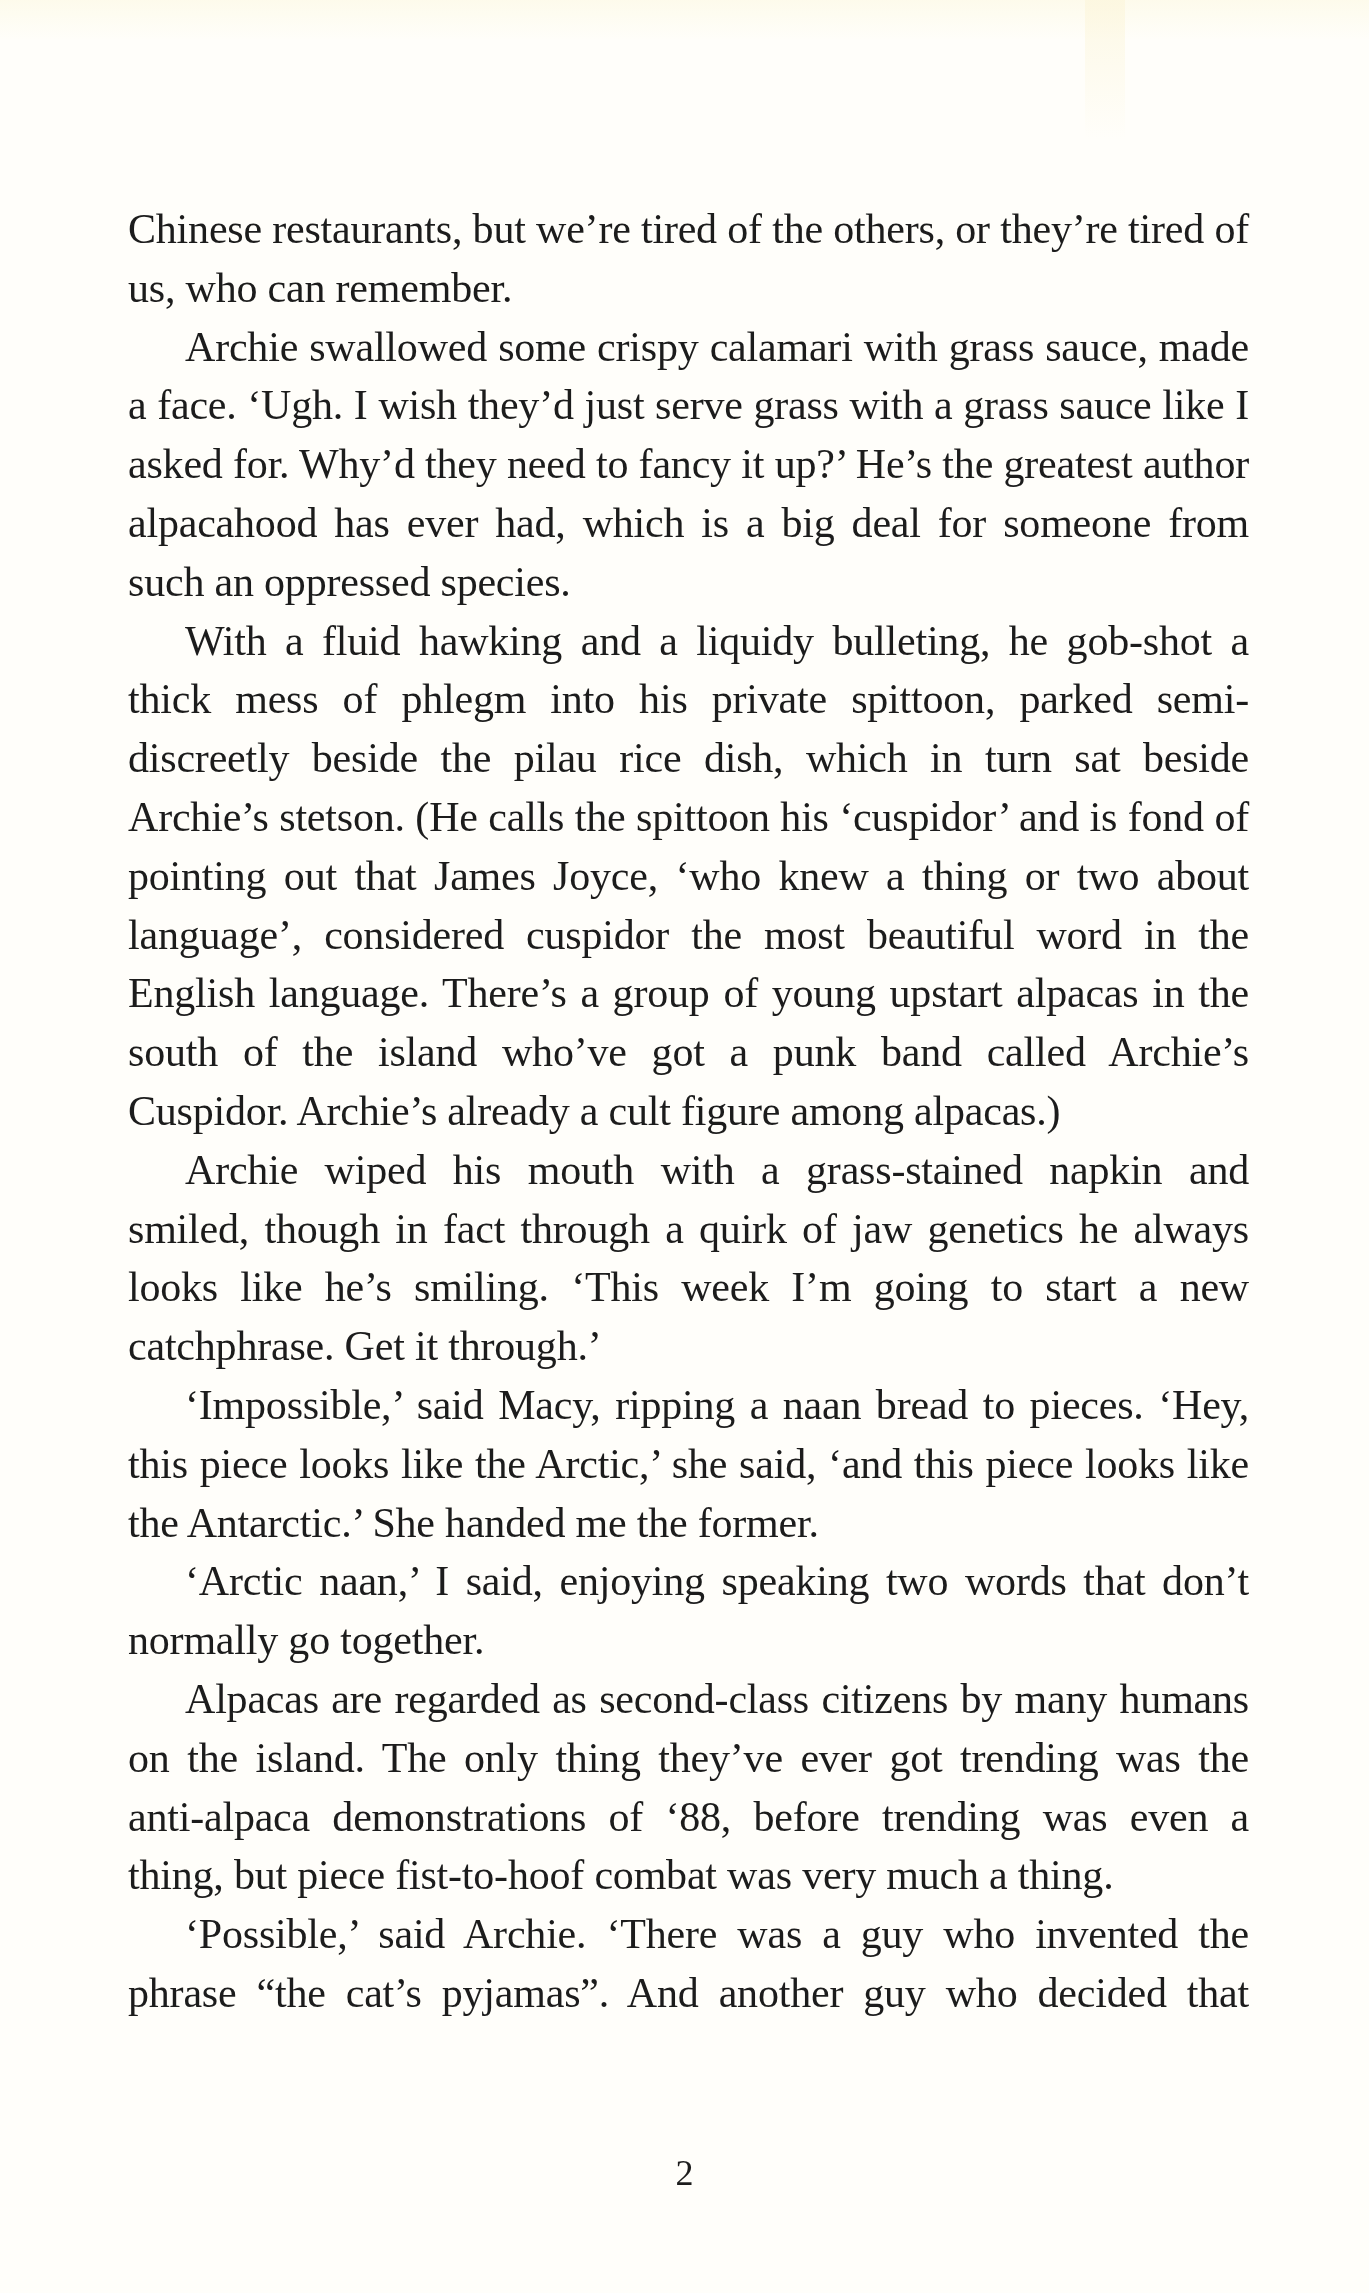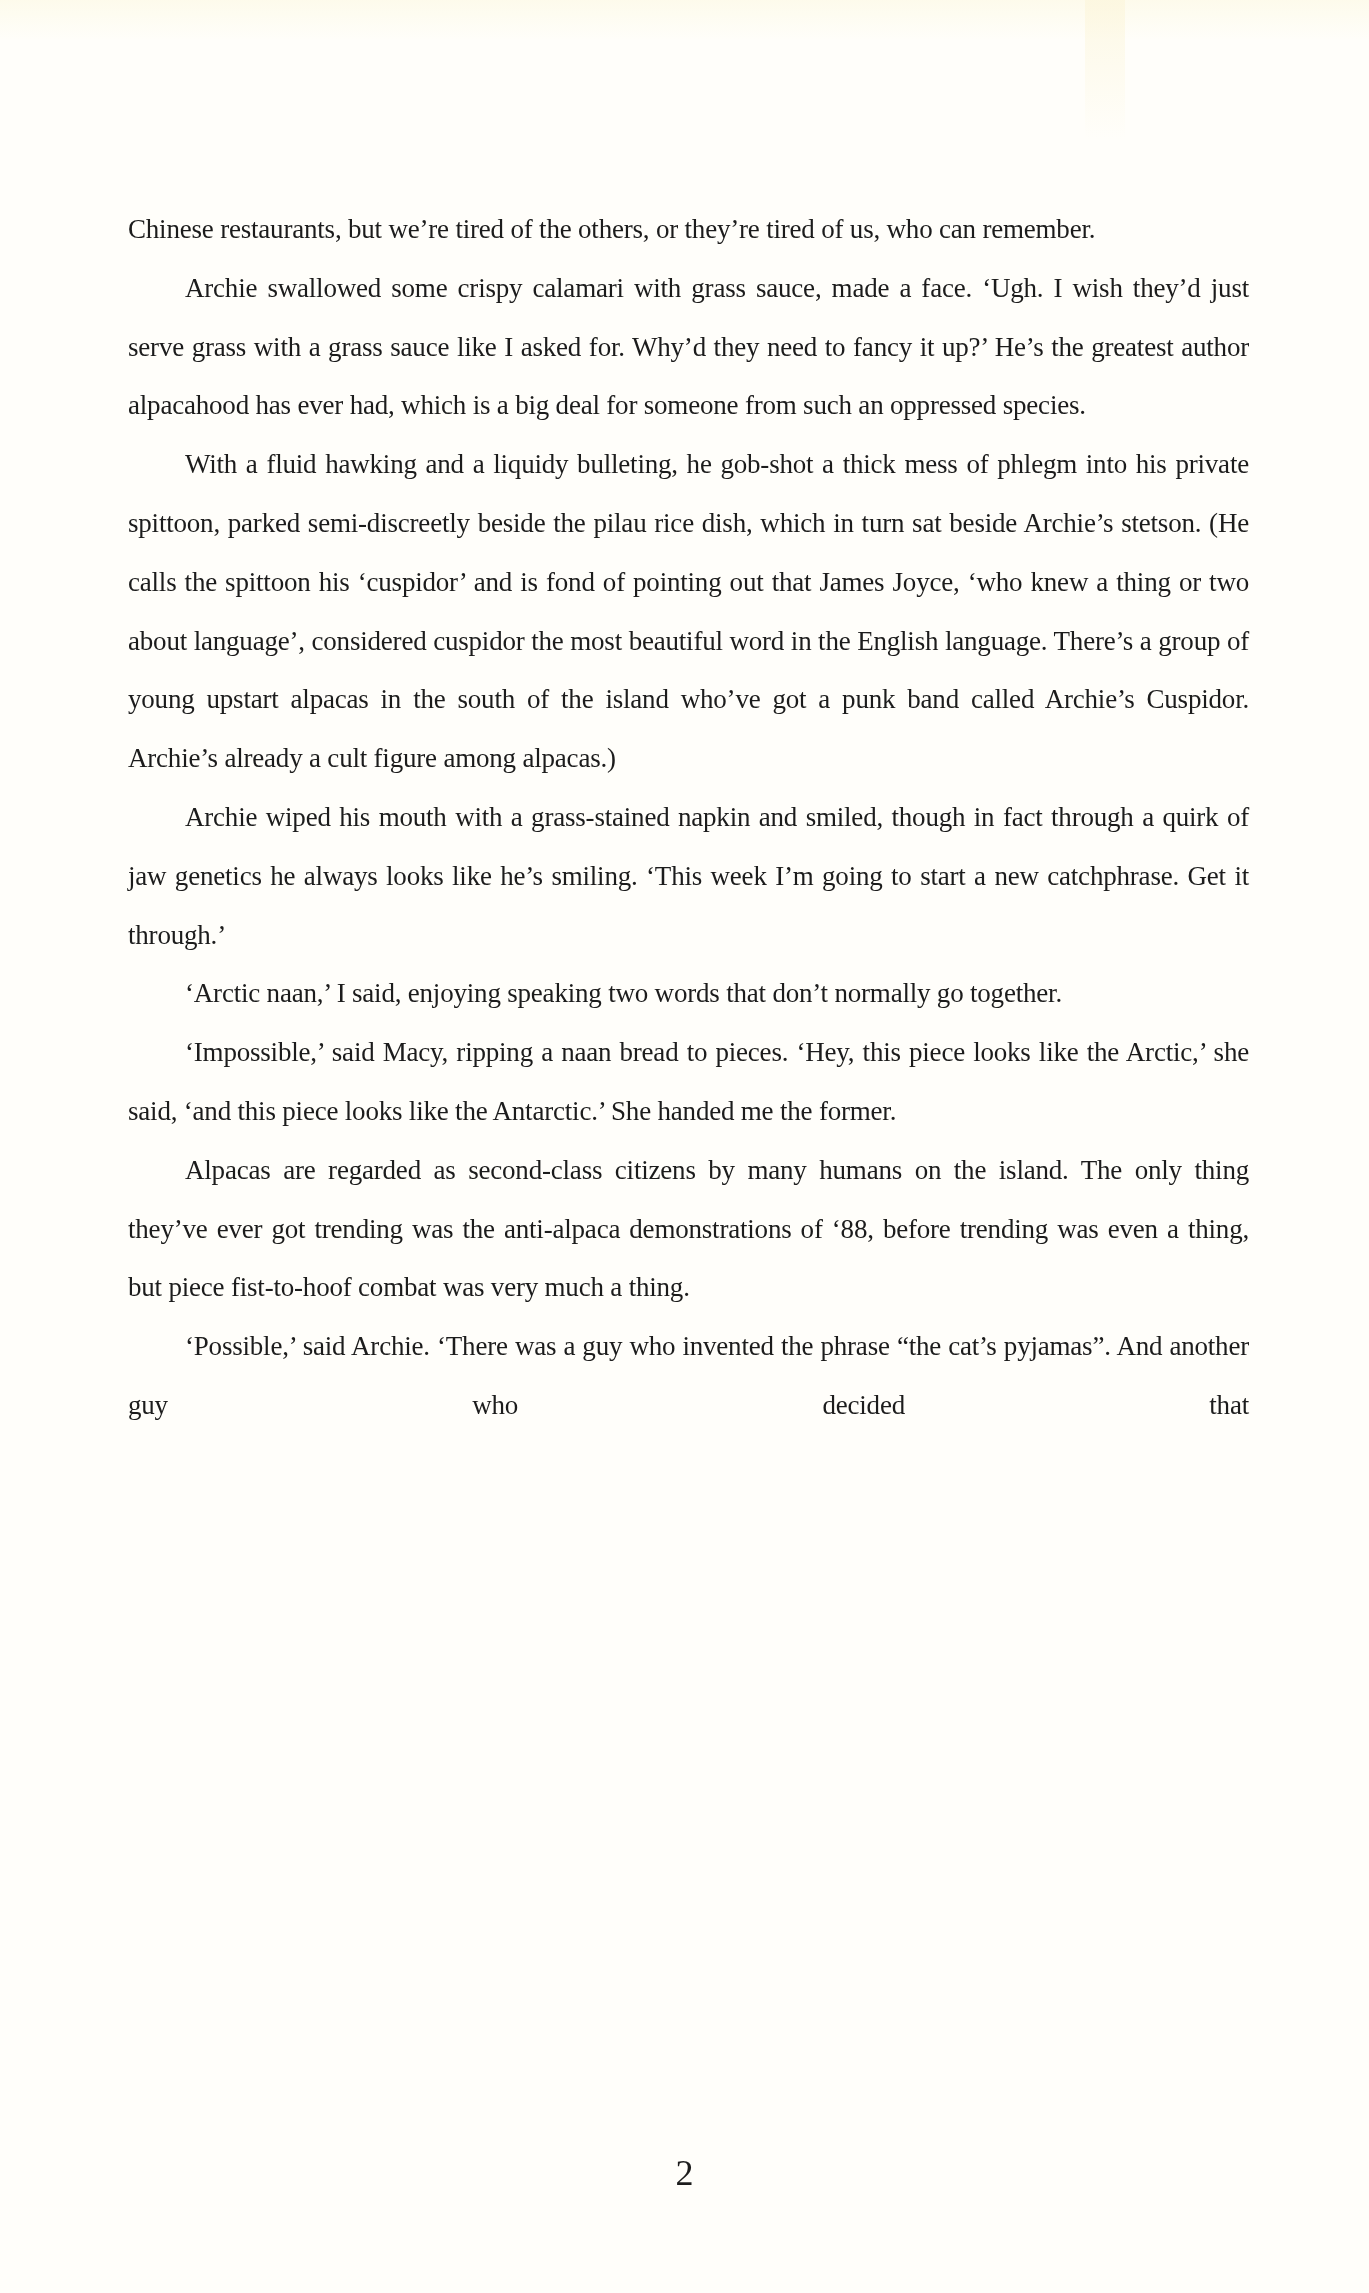--- a/index.html
+++ b/index.html
@@ -27,21 +27,21 @@
     position: absolute;
     left: 0; top: 0;
     width: 1369px; height: 40px;
     background: linear-gradient(to bottom, rgba(253,250,232,0.8), rgba(255,254,250,0));
   }
   .text-block {
     position: absolute;
     left: 128px;
     top: 200px;
     width: 1121px;
-    font-size: 27px;
+    font-size: 42px;
     line-height: 58.8px;
     text-align: justify;
     letter-spacing: -0.2px;
   }
   .text-block p {
     margin: 0;
     text-indent: 0;
   }
   .text-block p.indent {
     text-indent: 57px;
@@ -60,19 +60,19 @@
 <body>
 
 <div class="scan-top"></div>
 <div class="scan-band"></div>
 
 <div class="text-block">
   <p>Chinese restaurants, but we’re tired of the others, or they’re tired of us, who can remember.</p>
   <p class="indent">Archie swallowed some crispy calamari with grass sauce, made a face. ‘Ugh. I wish they’d just serve grass with a grass sauce like I asked for. Why’d they need to fancy it up?’ He’s the greatest author alpacahood has ever had, which is a big deal for someone from such an oppressed species.</p>
   <p class="indent">With a fluid hawking and a liquidy bulleting, he gob-shot a thick mess of phlegm into his private spittoon, parked semi-discreetly beside the pilau rice dish, which in turn sat beside Archie’s stetson. (He calls the spittoon his ‘cuspidor’ and is fond of pointing out that James Joyce, ‘who knew a thing or two about language’, considered cuspidor the most beautiful word in the English language. There’s a group of young upstart alpacas in the south of the island who’ve got a punk band called Archie’s Cuspidor. Archie’s already a cult figure among alpacas.)</p>
   <p class="indent">Archie wiped his mouth with a grass-stained napkin and smiled, though in fact through a quirk of jaw genetics he always looks like he’s smiling. ‘This week I’m going to start a new catchphrase. Get it through.’</p>
+  <p class="indent">‘Impossible,’ said Macy, ripping a naan bread to pieces. ‘Hey, this piece looks like the Arctic,’ she said, ‘and this piece looks like the Antarctic.’ She handed me the former.</p>
   <p class="indent">‘Arctic naan,’ I said, enjoying speaking two words that don’t normally go together.</p>
-  <p class="indent">‘Impossible,’ said Macy, ripping a naan bread to pieces. ‘Hey, this piece looks like the Arctic,’ she said, ‘and this piece looks like the Antarctic.’ She handed me the former.</p>
   <p class="indent">Alpacas are regarded as second-class citizens by many humans on the island. The only thing they’ve ever got trending was the anti-alpaca demonstrations of ‘88, before trending was even a thing, but piece fist-to-hoof combat was very much a thing.</p>
   <p class="indent" style="text-align-last: justify;">‘Possible,’ said Archie. ‘There was a guy who invented the phrase “the cat’s pyjamas”. And another guy who decided that</p>
 </div>
 
 <div class="page-number">2</div>
 
 </body></html>

